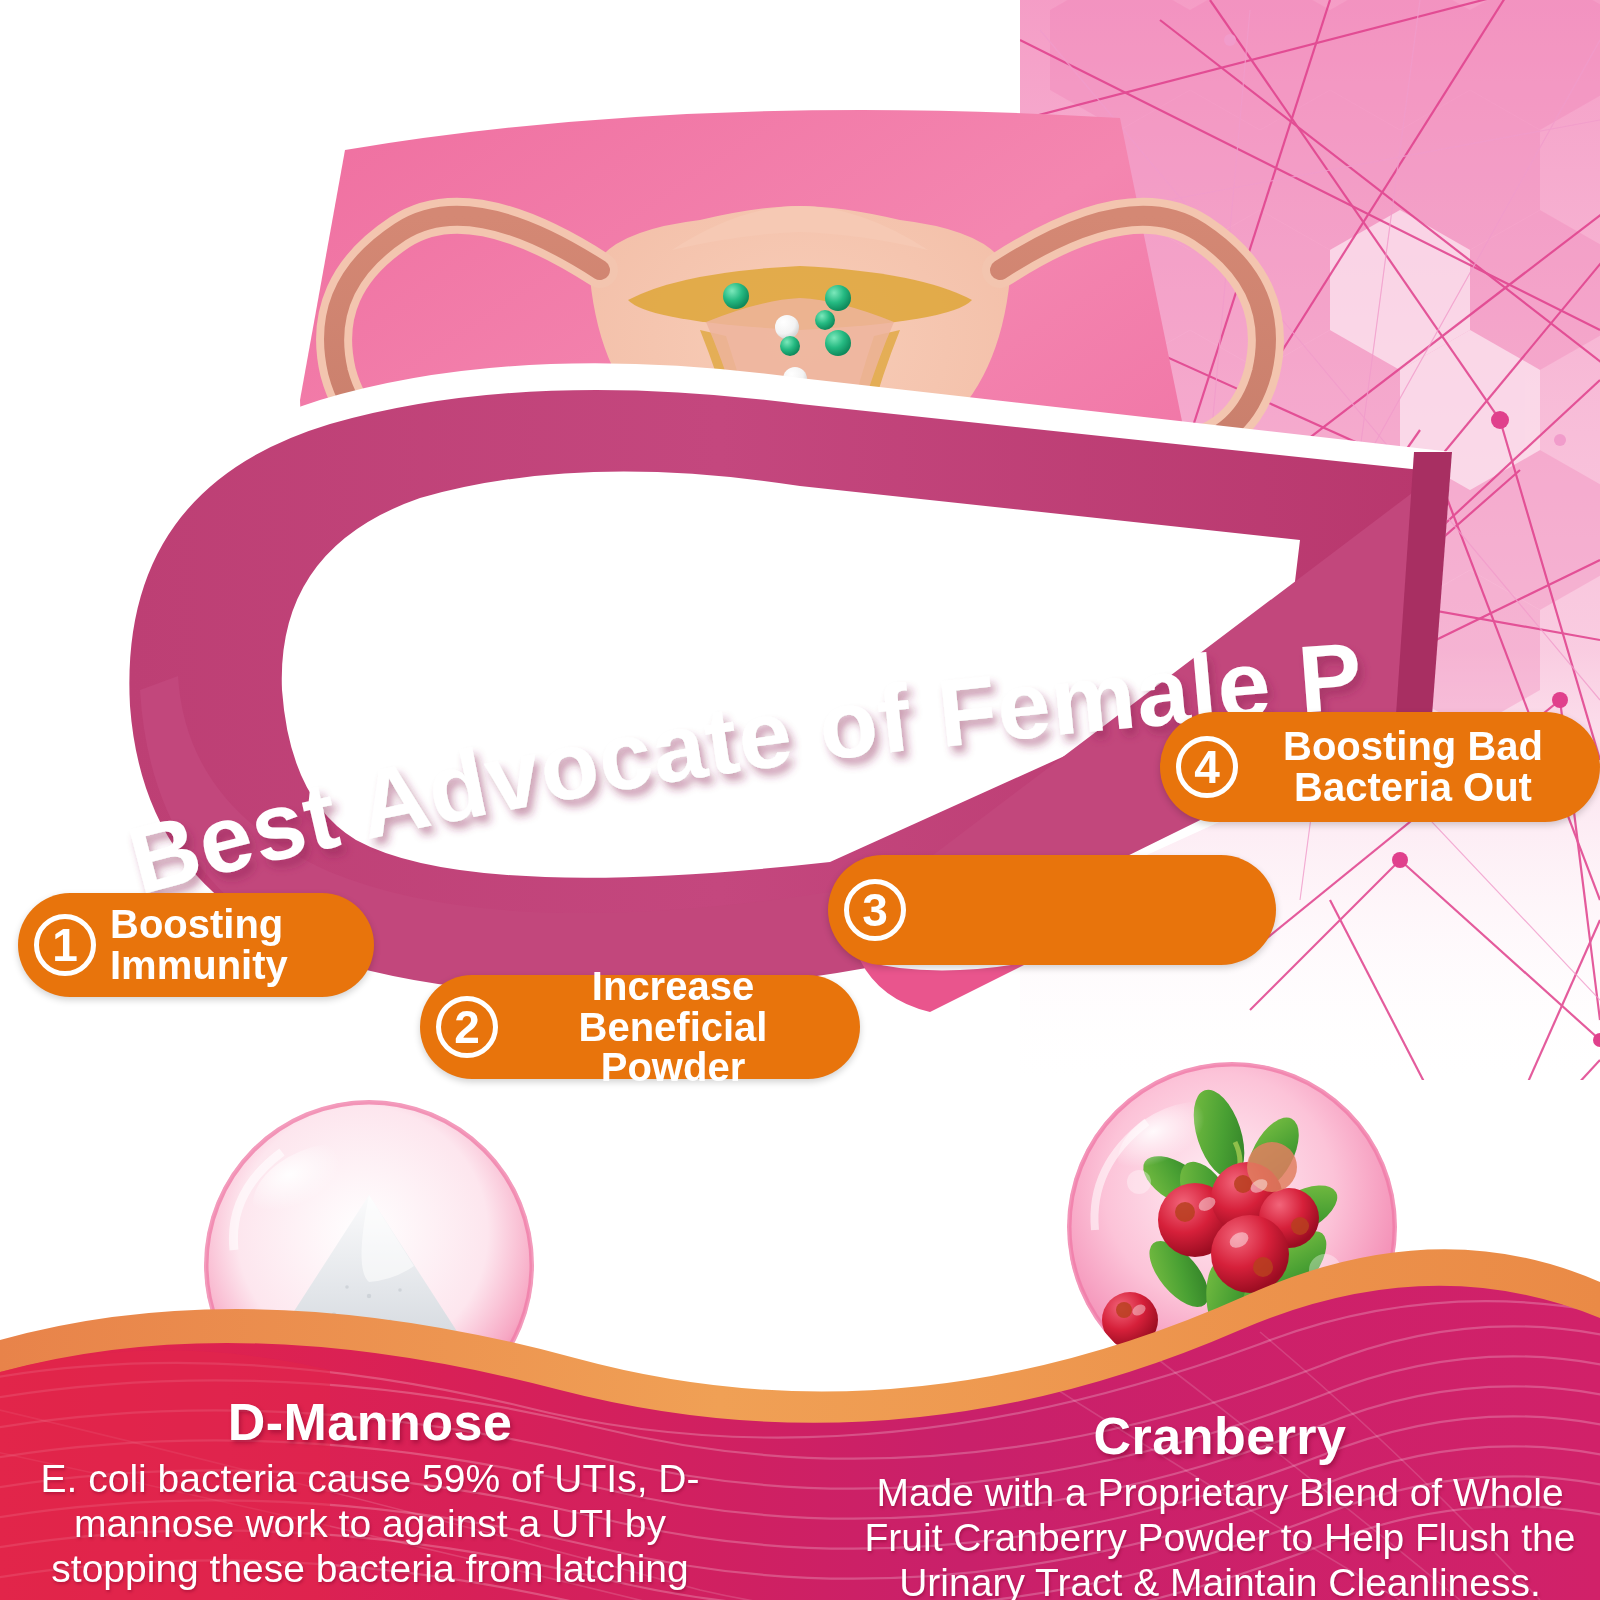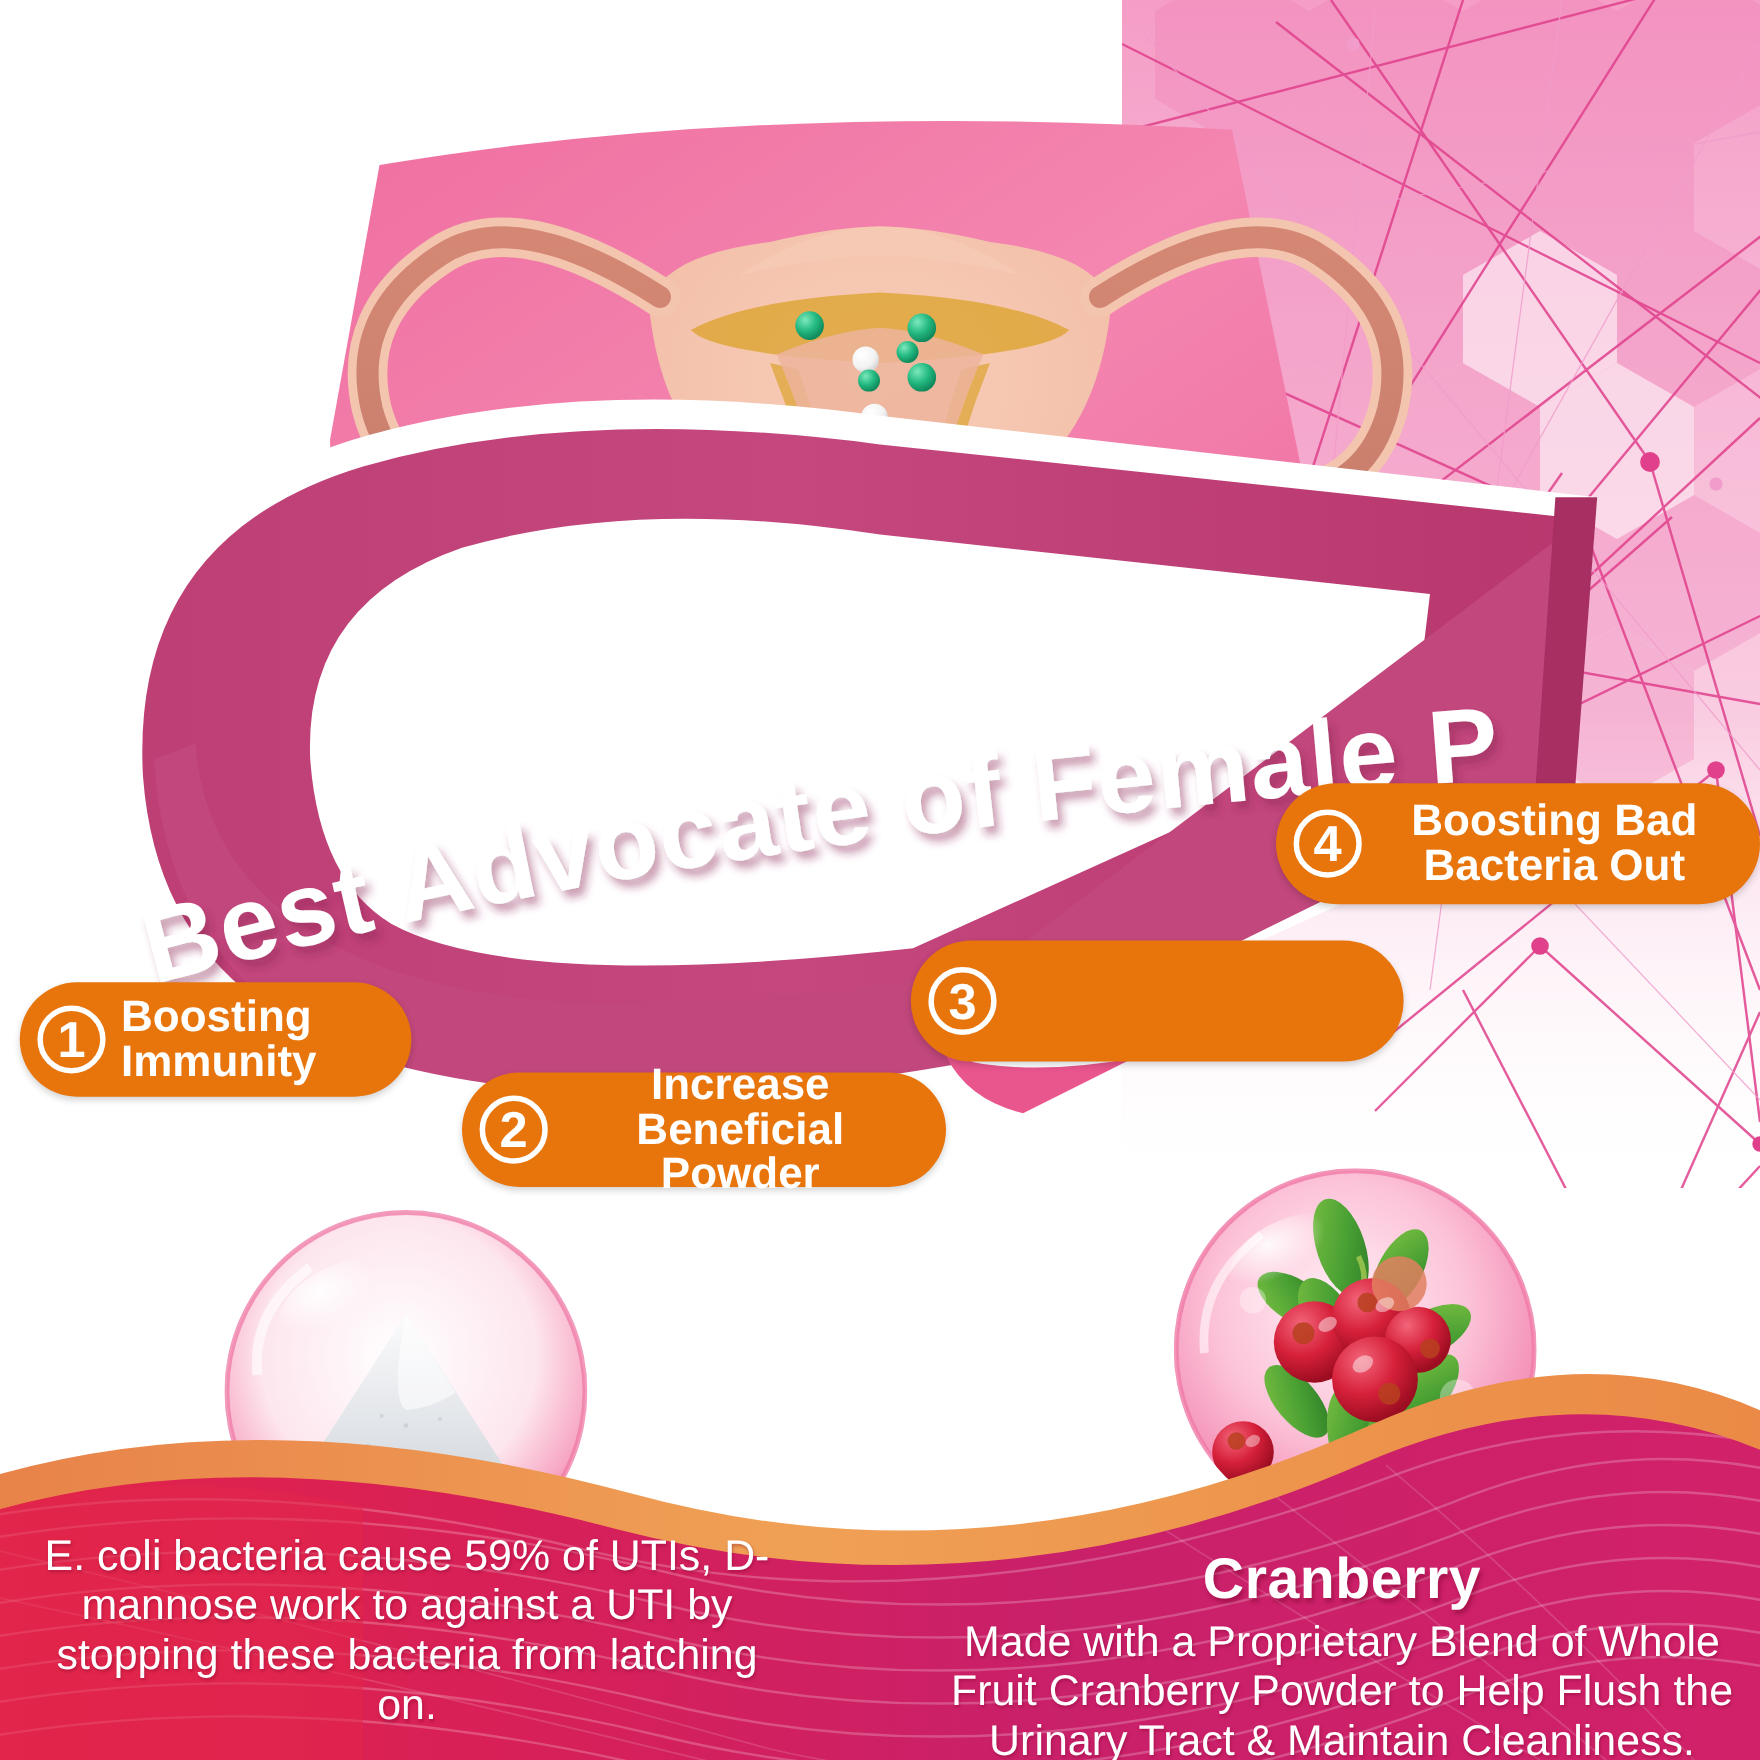--- a/index.html
+++ b/index.html
@@ -534,20 +534,21 @@
       <path d="M-60,1440 Q320,1520 720,1620"></path>
       <path d="M980,1340 Q1180,1470 1400,1600"></path>
       <path d="M1120,1330 Q1290,1460 1460,1600"></path>
       <path d="M1260,1332 Q1400,1450 1540,1600"></path>
     </g>
 
     <path d="M0,1372 Q160,1330 330,1370 L330,1600 L0,1600 Z" fill="#e2264a" opacity="0.55"></path>
   </svg>
 
   <div class="bottom-col" id="col-dmannose">
+    <h2>D-Mannose</h2>
     <p>E. coli bacteria cause 59% of UTIs, D-mannose work to against a UTI by stopping these bacteria from latching on.</p>
   </div>
 
   <div class="bottom-col" id="col-cranberry">
     <h2>Cranberry</h2>
     <p>Made with a Proprietary Blend of Whole Fruit Cranberry Powder to Help Flush the Urinary Tract &amp; Maintain Cleanliness.</p>
   </div>
 
 </div>
 

